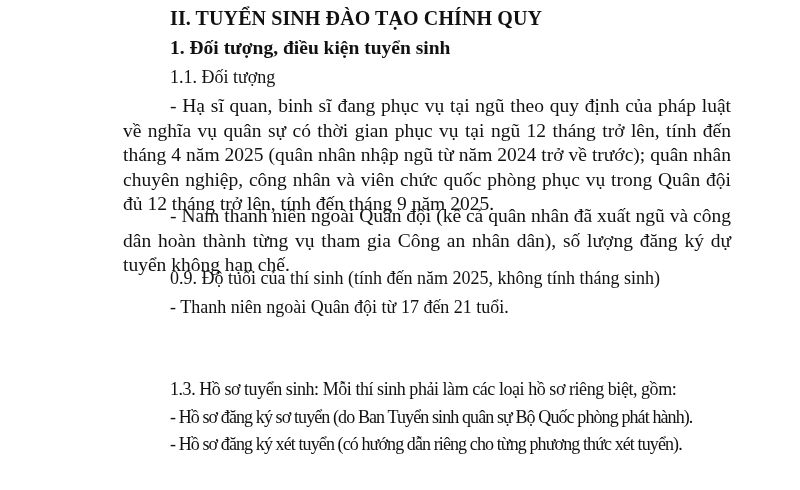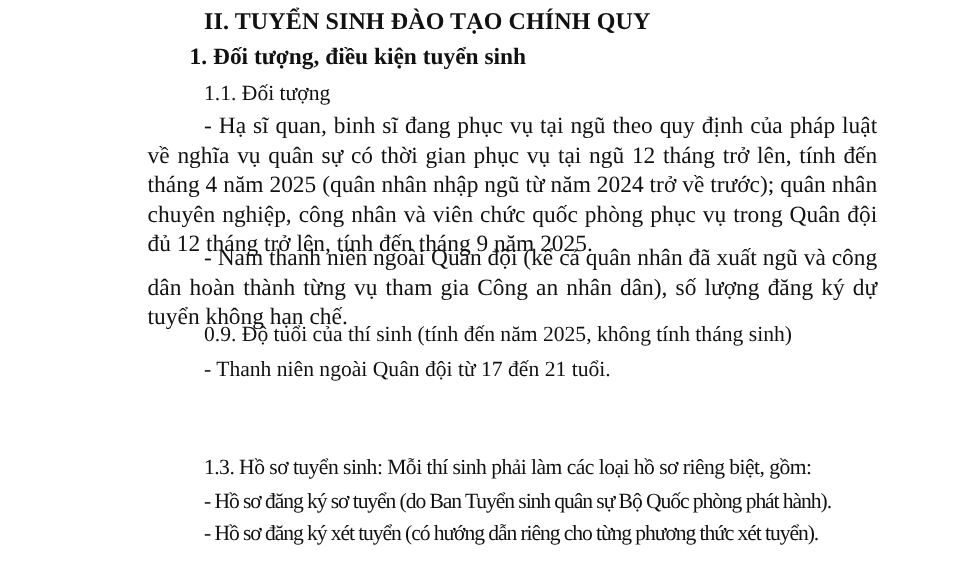--- a/index.html
+++ b/index.html
@@ -6,21 +6,21 @@
     body {
       width: 800px; height: 490px; overflow: hidden;
       background: #ffffff; color: #111111;
       font-family: "Liberation Serif", "DejaVu Serif", serif;
       position: relative;
     }
     .page { position: absolute; left: 0; top: 0; width: 800px; height: 490px; padding-left: 41px; }
     .line { position: absolute; white-space: nowrap; font-size: 18px; line-height: 24px; }
     .cut { top: -16px; left: 170px; width: 560px; color: #222; }
     .h-section { left: 170px; top: 6px; font-weight: bold; font-size: 20px; letter-spacing: 0.1px; }
-    .h-sub { left: 158px; top: 36px; font-weight: bold; font-size: 19.5px; }
+    .h-sub { left: 170px; top: 36px; font-weight: bold; font-size: 19.5px; }
     .h-item { left: 170px; top: 65px; }
     .para { position: absolute; left: 123px; width: 608px; font-size: 19.5px; line-height: 24.6px; text-align: justify; text-indent: 47px; margin: 0; }
     .p1 { top: 94px; }
     .p2 { top: 204px; }
     .l-age-head { left: 170px; top: 266px; }
     .l-age-1 { left: 170px; top: 295px; text-align: center; }
     .p3 { top: 322px; text-indent: 47px; }
     .l-doc-head { left: 170px; top: 377px; letter-spacing: -0.45px; font-family: Liberation Serif, serif; }
     .l-doc-1 { left: 170px; top: 405px; letter-spacing: -0.9px; }
     .l-doc-2 { left: 170px; top: 432px; letter-spacing: -0.9px; }

